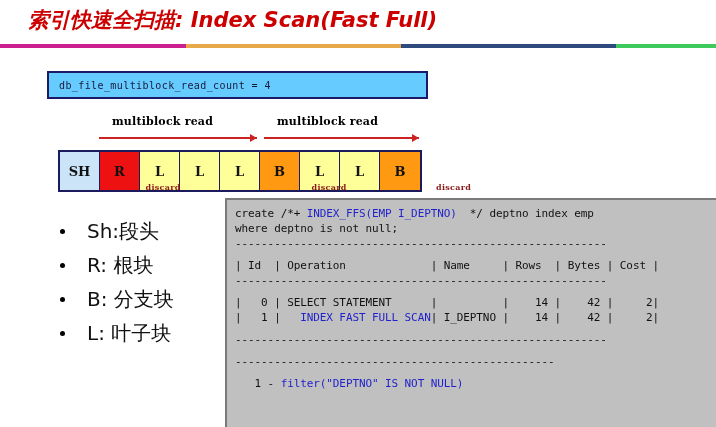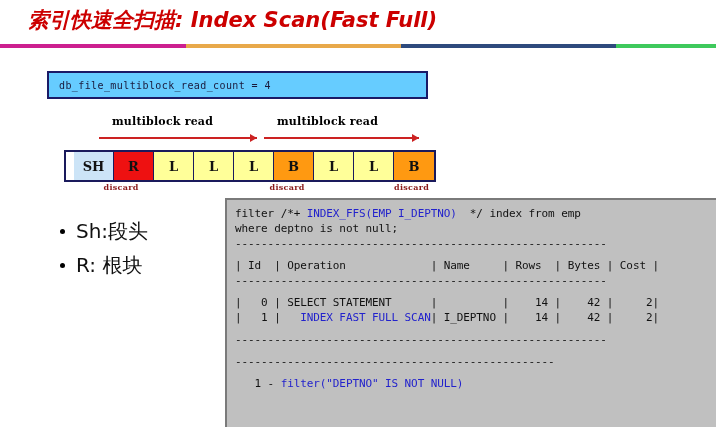--- a/index.html
+++ b/index.html
@@ -97,28 +97,27 @@
     border-top: 4px solid transparent;
     border-bottom: 4px solid transparent;
     border-left: 7px solid #cc2222;
   }
   #mb-arrow-1 { left: 99px; width: 158px; }
   #mb-arrow-2 { left: 264px; width: 155px; }
 
   
   #block-row {
     position: absolute;
-    left: 64px;
+    left: 58px;
     top: 150px;
-    height: 32px;
+    height: 42px;
     border: 2px solid #1a1a5c;
     box-sizing: border-box;
     display: flex;
     background: #ffffff;
-    padding-left: 8px;
   }
   #block-row .blk {
     box-sizing: border-box;
     border-right: 1.5px solid #1a1a5c;
     display: flex;
     align-items: center;
     justify-content: center;
     font-family: "DejaVu Serif", "Liberation Serif", serif;
     font-weight: bold;
     font-size: 13px;
@@ -129,33 +128,35 @@
 
   .discard-label {
     position: absolute;
     top: 182px;
     font-family: "DejaVu Serif", "Liberation Serif", serif;
     font-size: 8px;
     font-weight: bold;
     color: #8a1a1a;
     white-space: nowrap;
     letter-spacing: 0.3px;
+    margin-left: 42px;
   }
 
   
   #legend-list {
     position: absolute;
     left: 60px;
     top: 218px;
     width: 165px;
   }
   #legend-list .row {
     display: flex;
     align-items: baseline;
     margin-bottom: 7px;
+    gap: 11px;
   }
   #legend-list .dot {
     width: 5px;
     height: 5px;
     border-radius: 50%;
     background: #000000;
     margin-right: 11px;
     flex: 0 0 auto;
     position: relative;
     top: -4px;
@@ -265,26 +266,34 @@
 
 <div id="legend-list">
     <div class="row">
       <span class="dot"></span>
       <span class="lbl">Sh:段头</span>
     </div>
     <div class="row">
       <span class="dot"></span>
       <span class="lbl">R: 根块</span>
     </div>
+    <div class="row">
+      <span class="dot"></span>
+      <span class="lbl">B: 分支块</span>
+    </div>
+    <div class="row">
+      <span class="dot"></span>
+      <span class="lbl">L:  叶子块</span>
+    </div>
   </div>
 
 <div id="plan-panel" style="background: rgb(192, 192, 192);">
 
 
-  <div class="line"><span>filter /*+ </span><span class="hl" style="color: rgb(34, 34, 204);">INDEX_FFS(EMP I_DEPTNO)</span><span>  */ index from emp</span></div>
+  <div class="line"><span>create /*+ </span><span class="hl" style="color: rgb(34, 34, 204);">INDEX_FFS(EMP I_DEPTNO)</span><span>  */ deptno index emp</span></div>
 
   <div class="line">where deptno is not null;</div>
 
   <div class="rule">---------------------------------------------------------</div>
 
   <div class="gap"></div>
 
   <div class="line">| Id  | Operation             | Name     | Rows  | Bytes | Cost |</div>
 
   <div class="rule">---------------------------------------------------------</div>

